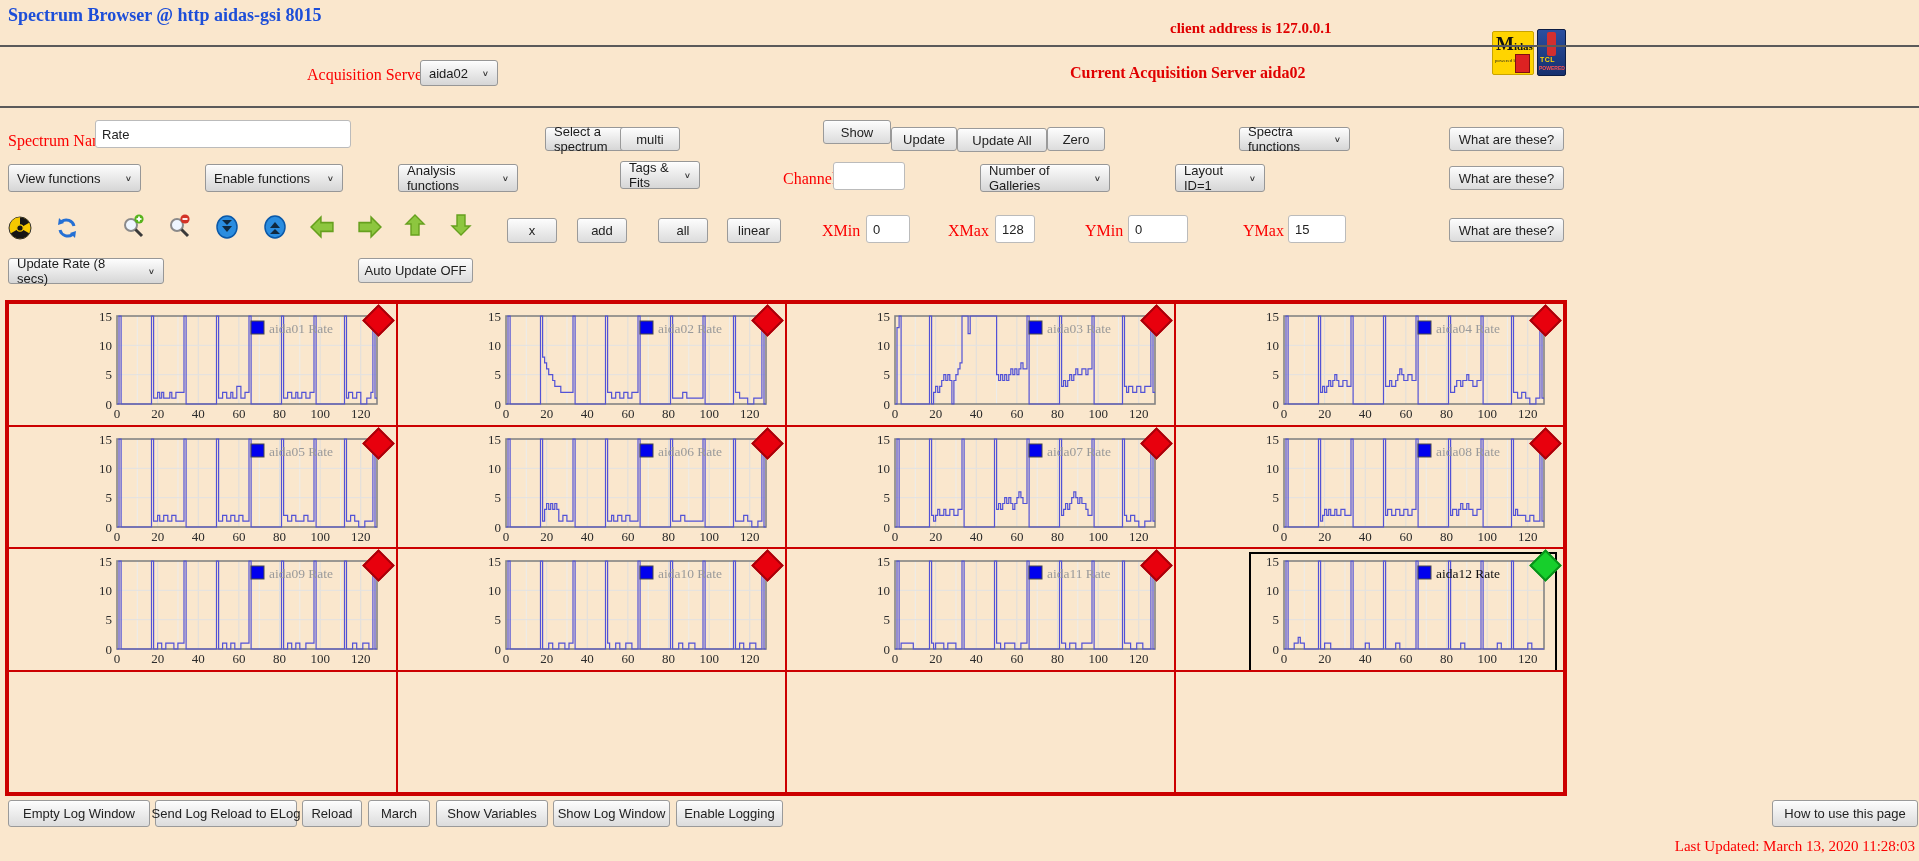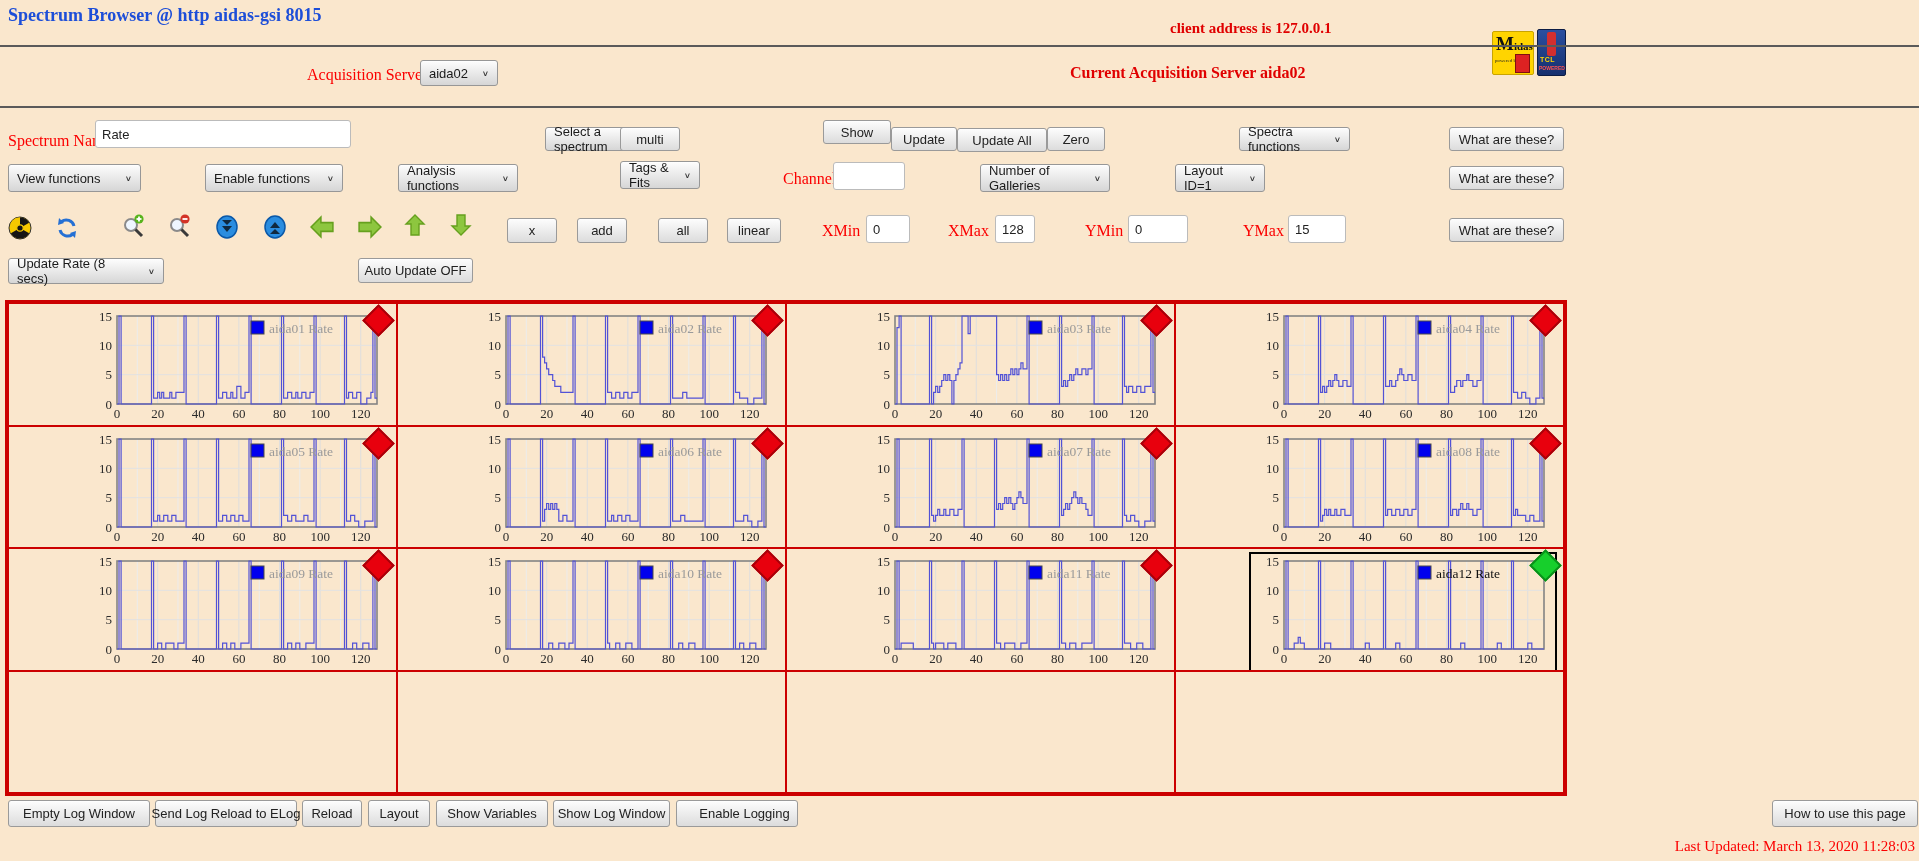--- a/index.html
+++ b/index.html
@@ -636,18 +636,18 @@
     </div>
     <div class="cell"></div>
     <div class="cell"></div>
     <div class="cell"></div>
     <div class="cell"></div>
   </div>
 
 <div class="btn" style="left:8px;top:800px;width:140px;height:25px;">Empty Log Window</div>
 <div class="btn" style="left:155px;top:800px;width:140px;height:25px;">Send Log Reload to ELog</div>
 <div class="btn" style="left:302px;top:800px;width:58px;height:25px;">Reload</div>
-<div class="btn" style="left:368px;top:800px;width:60px;height:25px;">Layout</div>
+<div class="btn" style="left:368px;top:800px;width:60px;height:25px;">March</div>
 <div class="btn" style="left:436px;top:800px;width:110px;height:25px;">Show Variables</div>
 <div class="btn" style="left:553px;top:800px;width:115px;height:25px;">Show Log Window</div>
-<div class="btn" style="left:676px;top:800px;width:105px;height:25px;padding-left:15px;">Enable Logging</div>
+<div class="btn" style="left:676px;top:800px;width:105px;height:25px;">Enable Logging</div>
 <div class="btn" style="left:1772px;top:800px;width:144px;height:25px;">How to use this page</div>
 <div class="abs rser" style="left:1650px;top:838px;width:265px;text-align:right;font-size:15px;">Last Updated: March 13, 2020 11:28:03</div>
 
 </body></html>

